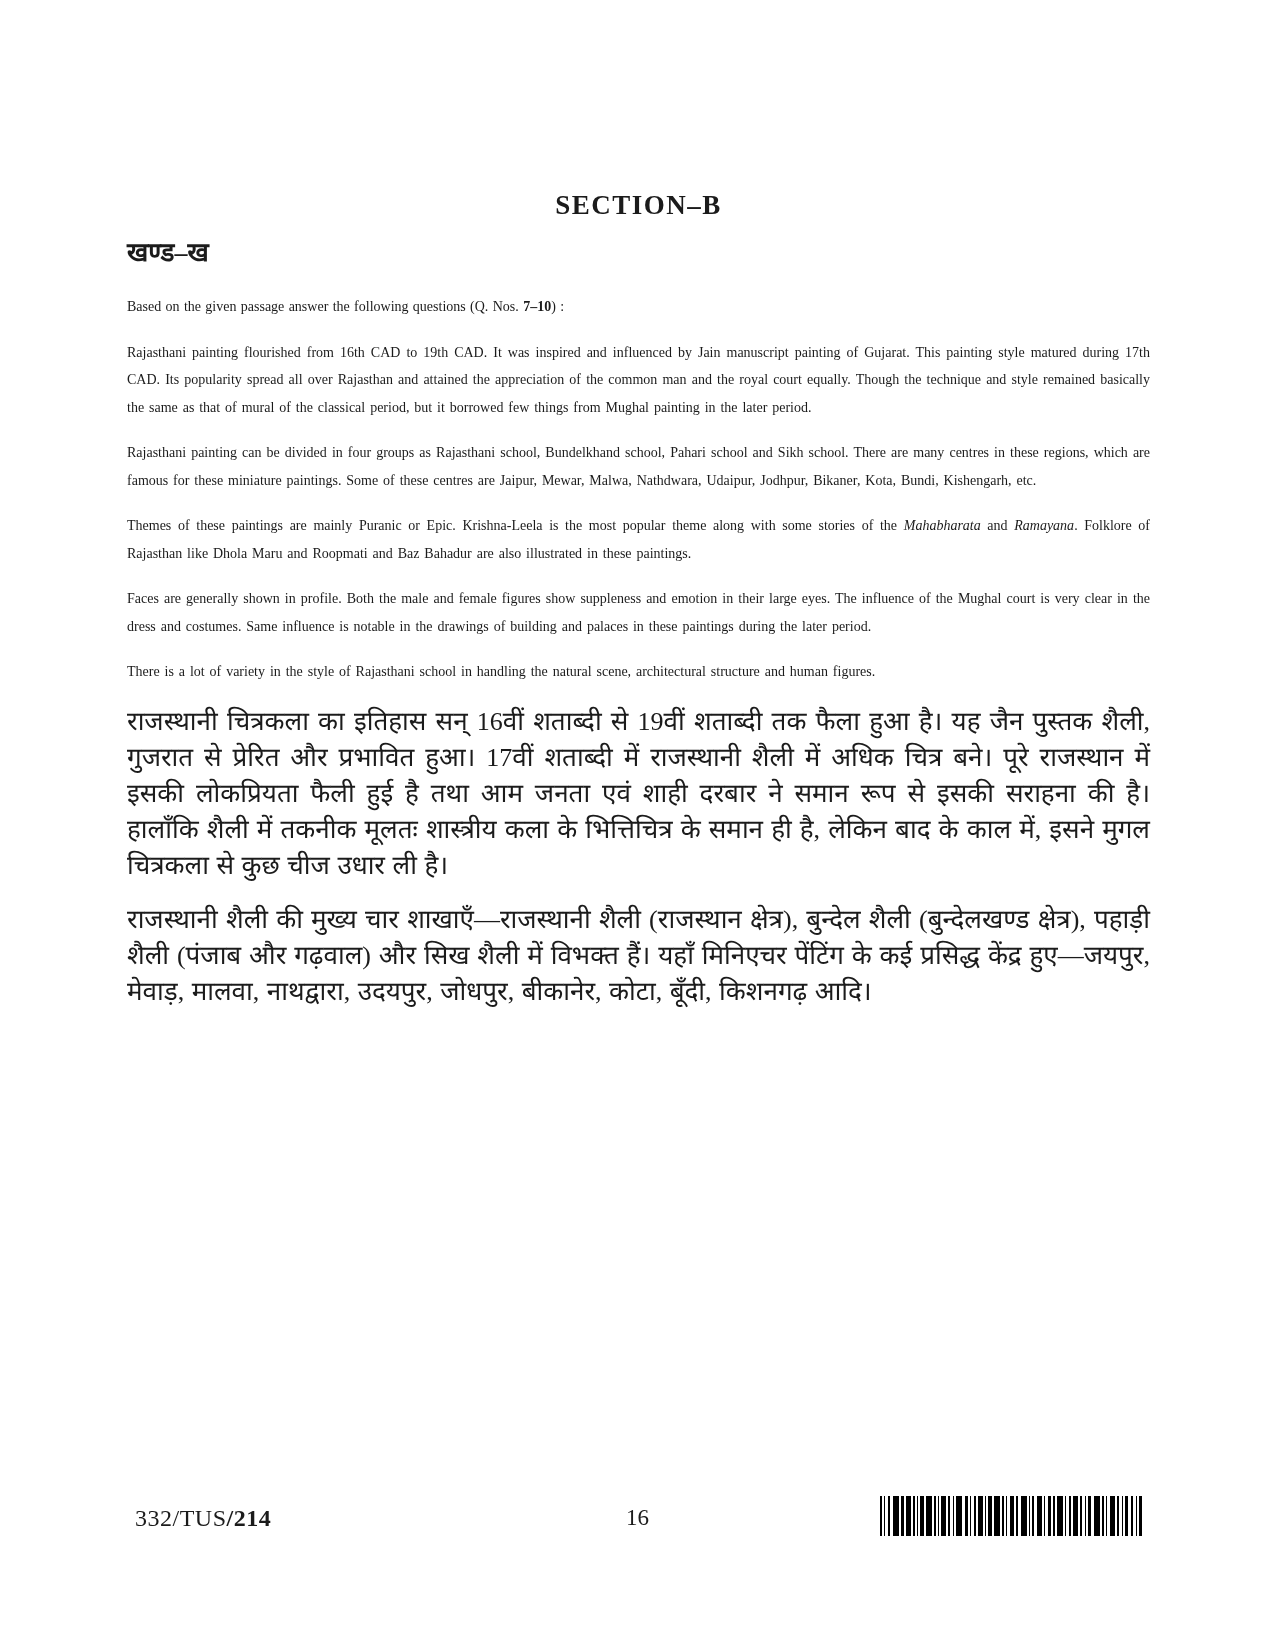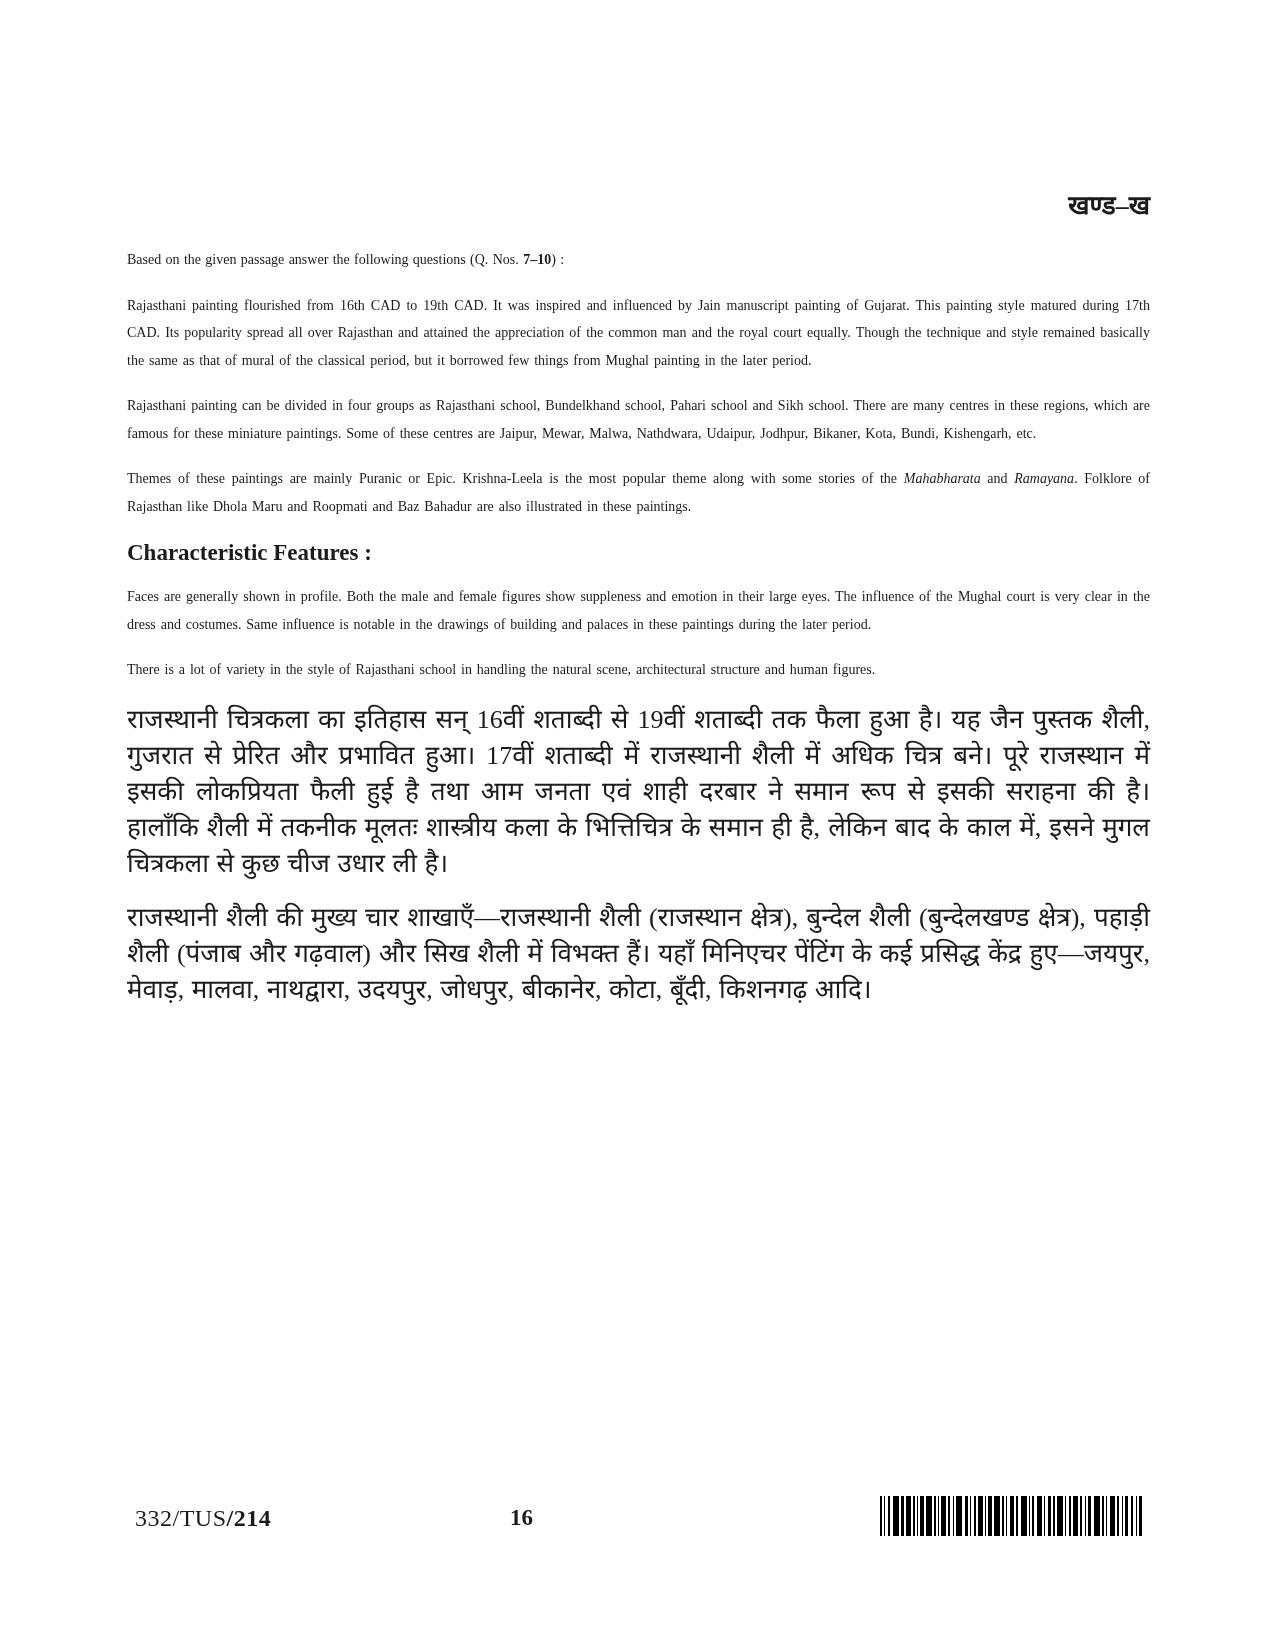--- a/index.html
+++ b/index.html
@@ -23,21 +23,21 @@
   }
   .sec-title {
     text-align: center;
     font-weight: bold;
     font-size: 27px;
     line-height: 31px;
     letter-spacing: 1.5px;
     margin: 0 0 16px 0;
   }
   .sec-subtitle {
-    text-align: right;
+    text-align: left;
     font-weight: bold;
     font-size: 26px;
     line-height: 32px;
     margin: 0 0 24px 0;
   }
   .para {
     font-size: 14px;
     line-height: 27.5px;
     text-align: justify;
     margin: 0 0 18px 0;
@@ -66,54 +66,54 @@
     top: 1501px;
     font-size: 24px;
     line-height: 34px;
     letter-spacing: 0.5px;
   }
   .footer-code .bold-part { font-weight: bold; }
   .footer-page {
     position: absolute;
     left: 0;
     top: 1501px;
-    width: 1043px;
+    width: 1275px;
     text-align: center;
-    font-weight: bold;
+    font-weight: normal;
     font-size: 23px;
     line-height: 34px;
     pointer-events: none;
   }
   .barcode {
     position: absolute;
     left: 880px;
     top: 1496px;
     width: 262px;
     height: 40px;
   }
 </style>
 </head>
 <body>
 
 <div class="page">
 
   <div class="content">
 
+    <div class="sec-title">SECTION–B</div>
 
     <div class="sec-subtitle">खण्ड–ख</div>
 
     <p class="para intro-line"><span>Based on the given passage answer the following questions (Q. Nos. </span><span style="font-weight: bold;">7–10</span><span>) :</span></p>
 
     <p class="para"><span>Rajasthani painting flourished from 16th CAD to 19th CAD. It was inspired and influenced by Jain manuscript painting of Gujarat. This painting style matured during 17th CAD. Its popularity spread all over Rajasthan and attained the appreciation of the common man and the royal court equally. Though the technique and style remained basically the same as that of mural of the classical period, but it borrowed few things from Mughal painting in the later period.</span></p>
 
     <p class="para"><span>Rajasthani painting can be divided in four groups as Rajasthani school, Bundelkhand school, Pahari school and Sikh school. There are many centres in these regions, which are famous for these miniature paintings. Some of these centres are Jaipur, Mewar, Malwa, Nathdwara, Udaipur, Jodhpur, Bikaner, Kota, Bundi, Kishengarh, etc.</span></p>
 
     <p class="para"><span>Themes of these paintings are mainly Puranic or Epic. Krishna-Leela is the most popular theme along with some stories of the </span><span style="font-style: italic;">Mahabharata</span><span> and </span><span style="font-style: italic;">Ramayana</span><span>. Folklore of Rajasthan like Dhola Maru and Roopmati and Baz Bahadur are also illustrated in these paintings.</span></p>
 
-    <p class="features-heading"><span style="font-weight: bold;">Characteristic Features :</span></p>
 
     <p class="para"><span>Faces are generally shown in profile. Both the male and female figures show suppleness and emotion in their large eyes. The influence of the Mughal court is very clear in the dress and costumes. Same influence is notable in the drawings of building and palaces in these paintings during the later period.</span></p>
 
     <p class="para"><span>There is a lot of variety in the style of Rajasthani school in handling the natural scene, architectural structure and human figures.</span></p>
 
 
     <p class="para hindi"><span>राजस्थानी चित्रकला का इतिहास सन् 16वीं शताब्दी से 19वीं शताब्दी तक फैला हुआ है। यह जैन पुस्तक शैली, गुजरात से प्रेरित और प्रभावित हुआ। 17वीं शताब्दी में राजस्थानी शैली में अधिक चित्र बने। पूरे राजस्थान में इसकी लोकप्रियता फैली हुई है तथा आम जनता एवं शाही दरबार ने समान रूप से इसकी सराहना की है। हालाँकि शैली में तकनीक मूलतः शास्त्रीय कला के भित्तिचित्र के समान ही है, लेकिन बाद के काल में, इसने मुगल चित्रकला से कुछ चीज उधार ली है।</span></p>
 
     <p class="para hindi"><span>राजस्थानी शैली की मुख्य चार शाखाएँ—राजस्थानी शैली (राजस्थान क्षेत्र), बुन्देल शैली (बुन्देलखण्ड क्षेत्र), पहाड़ी शैली (पंजाब और गढ़वाल) और सिख शैली में विभक्त हैं। यहाँ मिनिएचर पेंटिंग के कई प्रसिद्ध केंद्र हुए—जयपुर, मेवाड़, मालवा, नाथद्वारा, उदयपुर, जोधपुर, बीकानेर, कोटा, बूँदी, किशनगढ़ आदि।</span></p>
 

